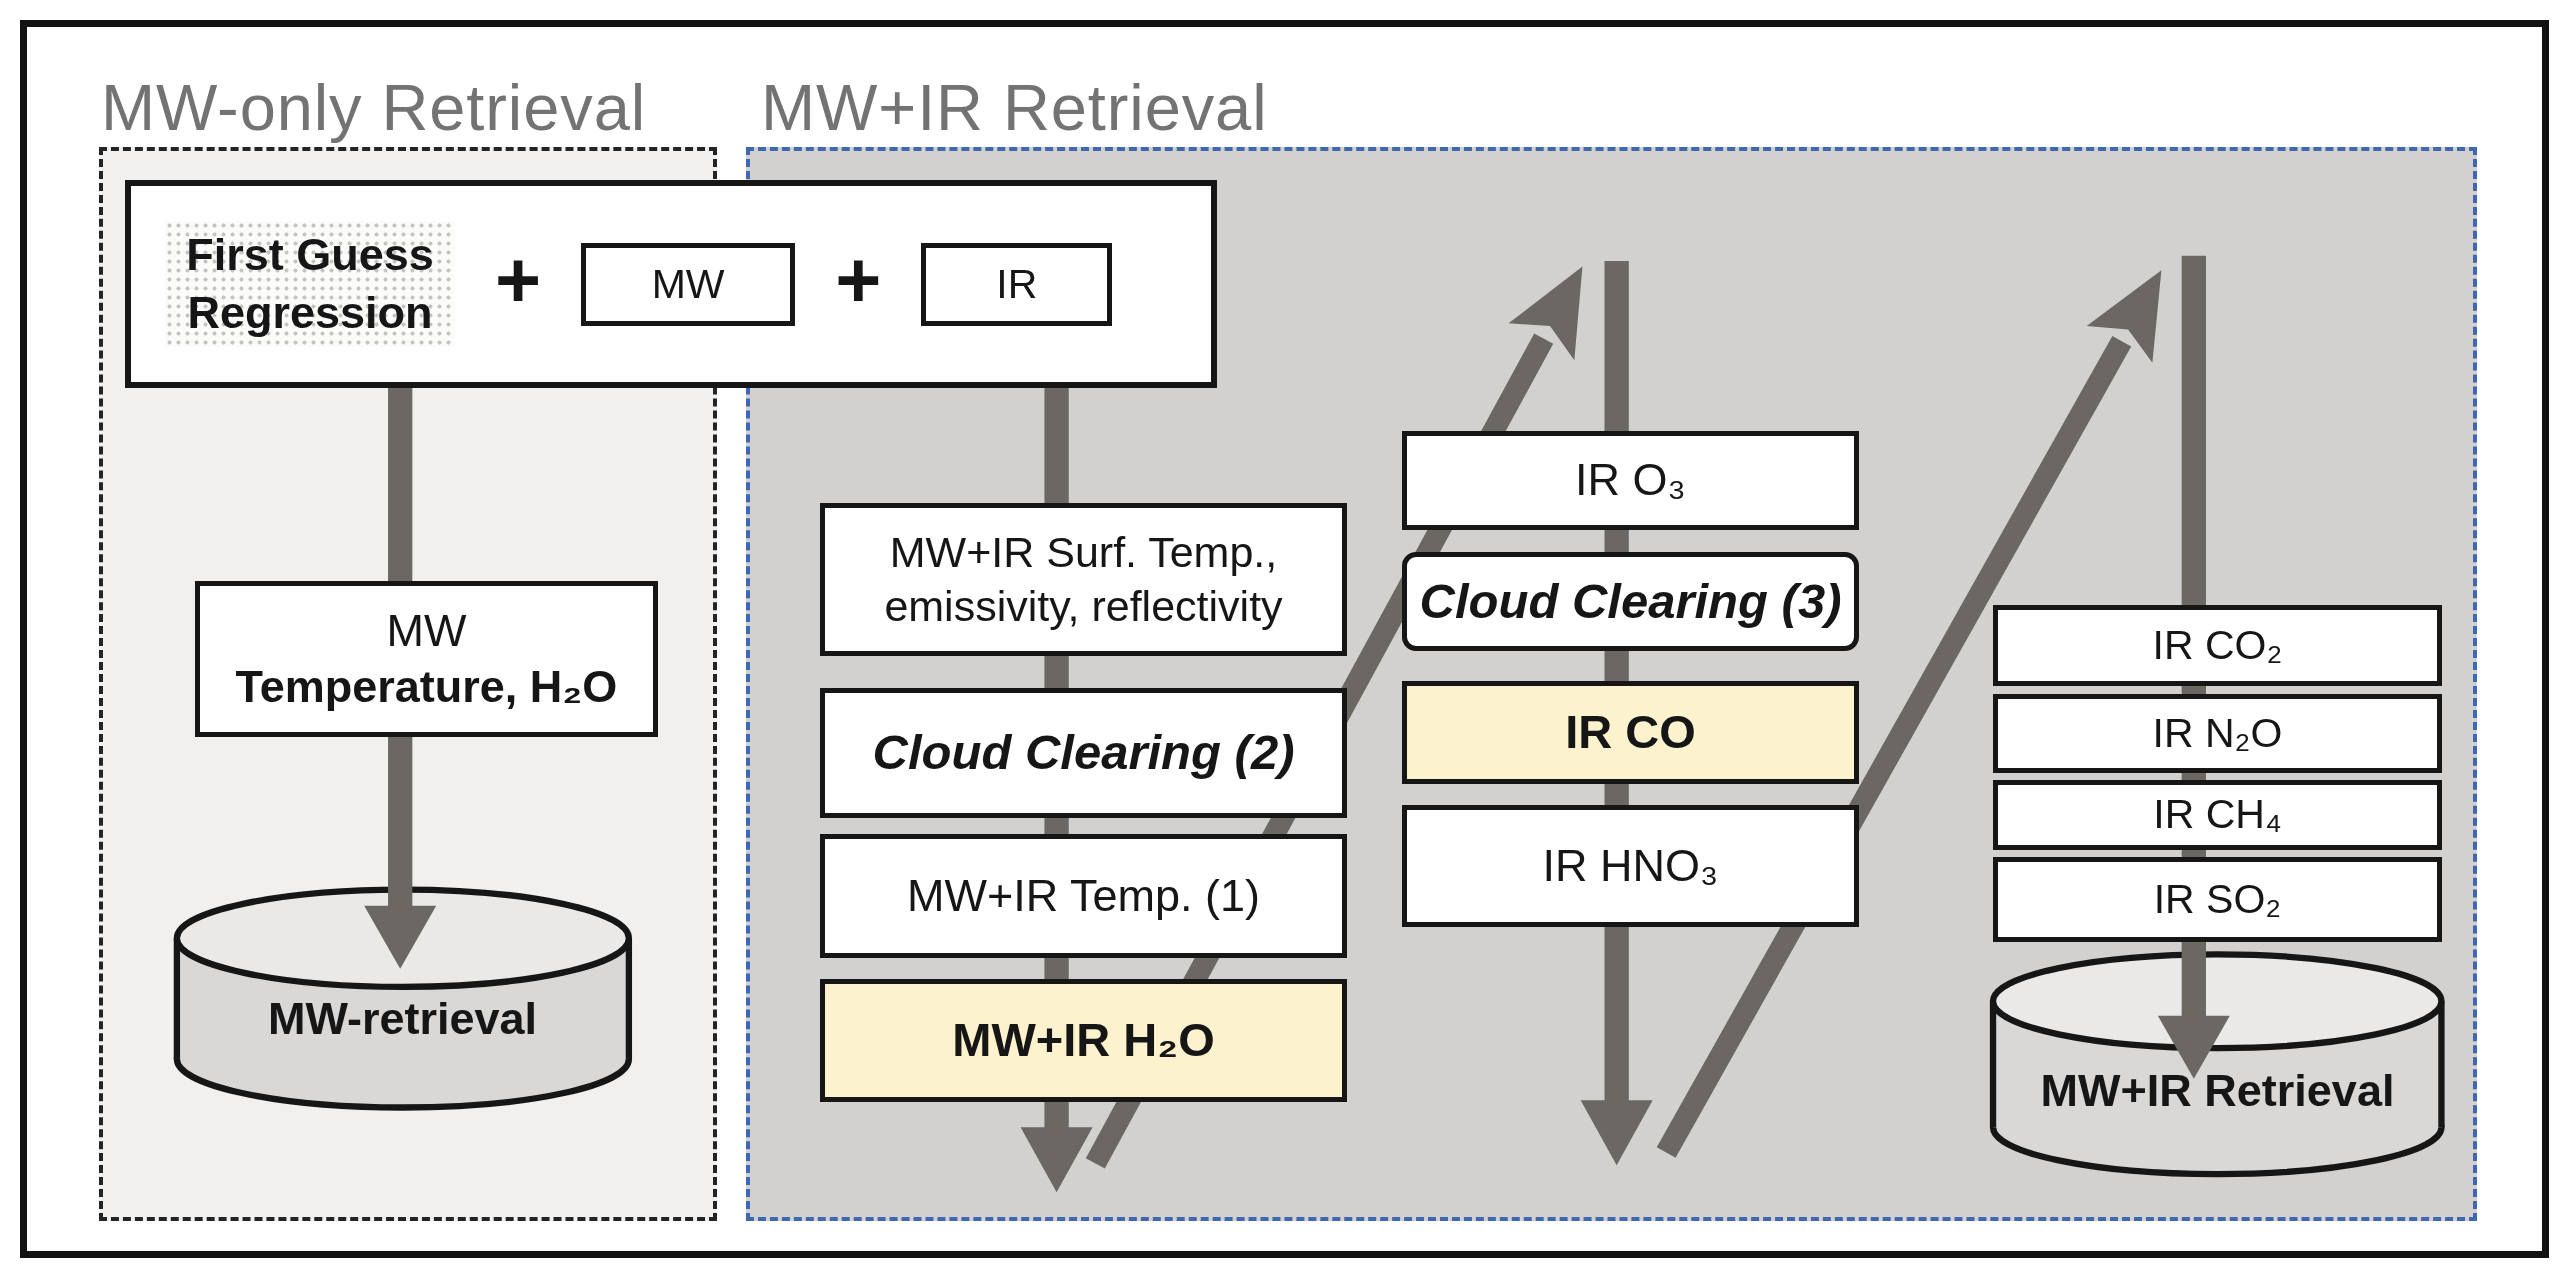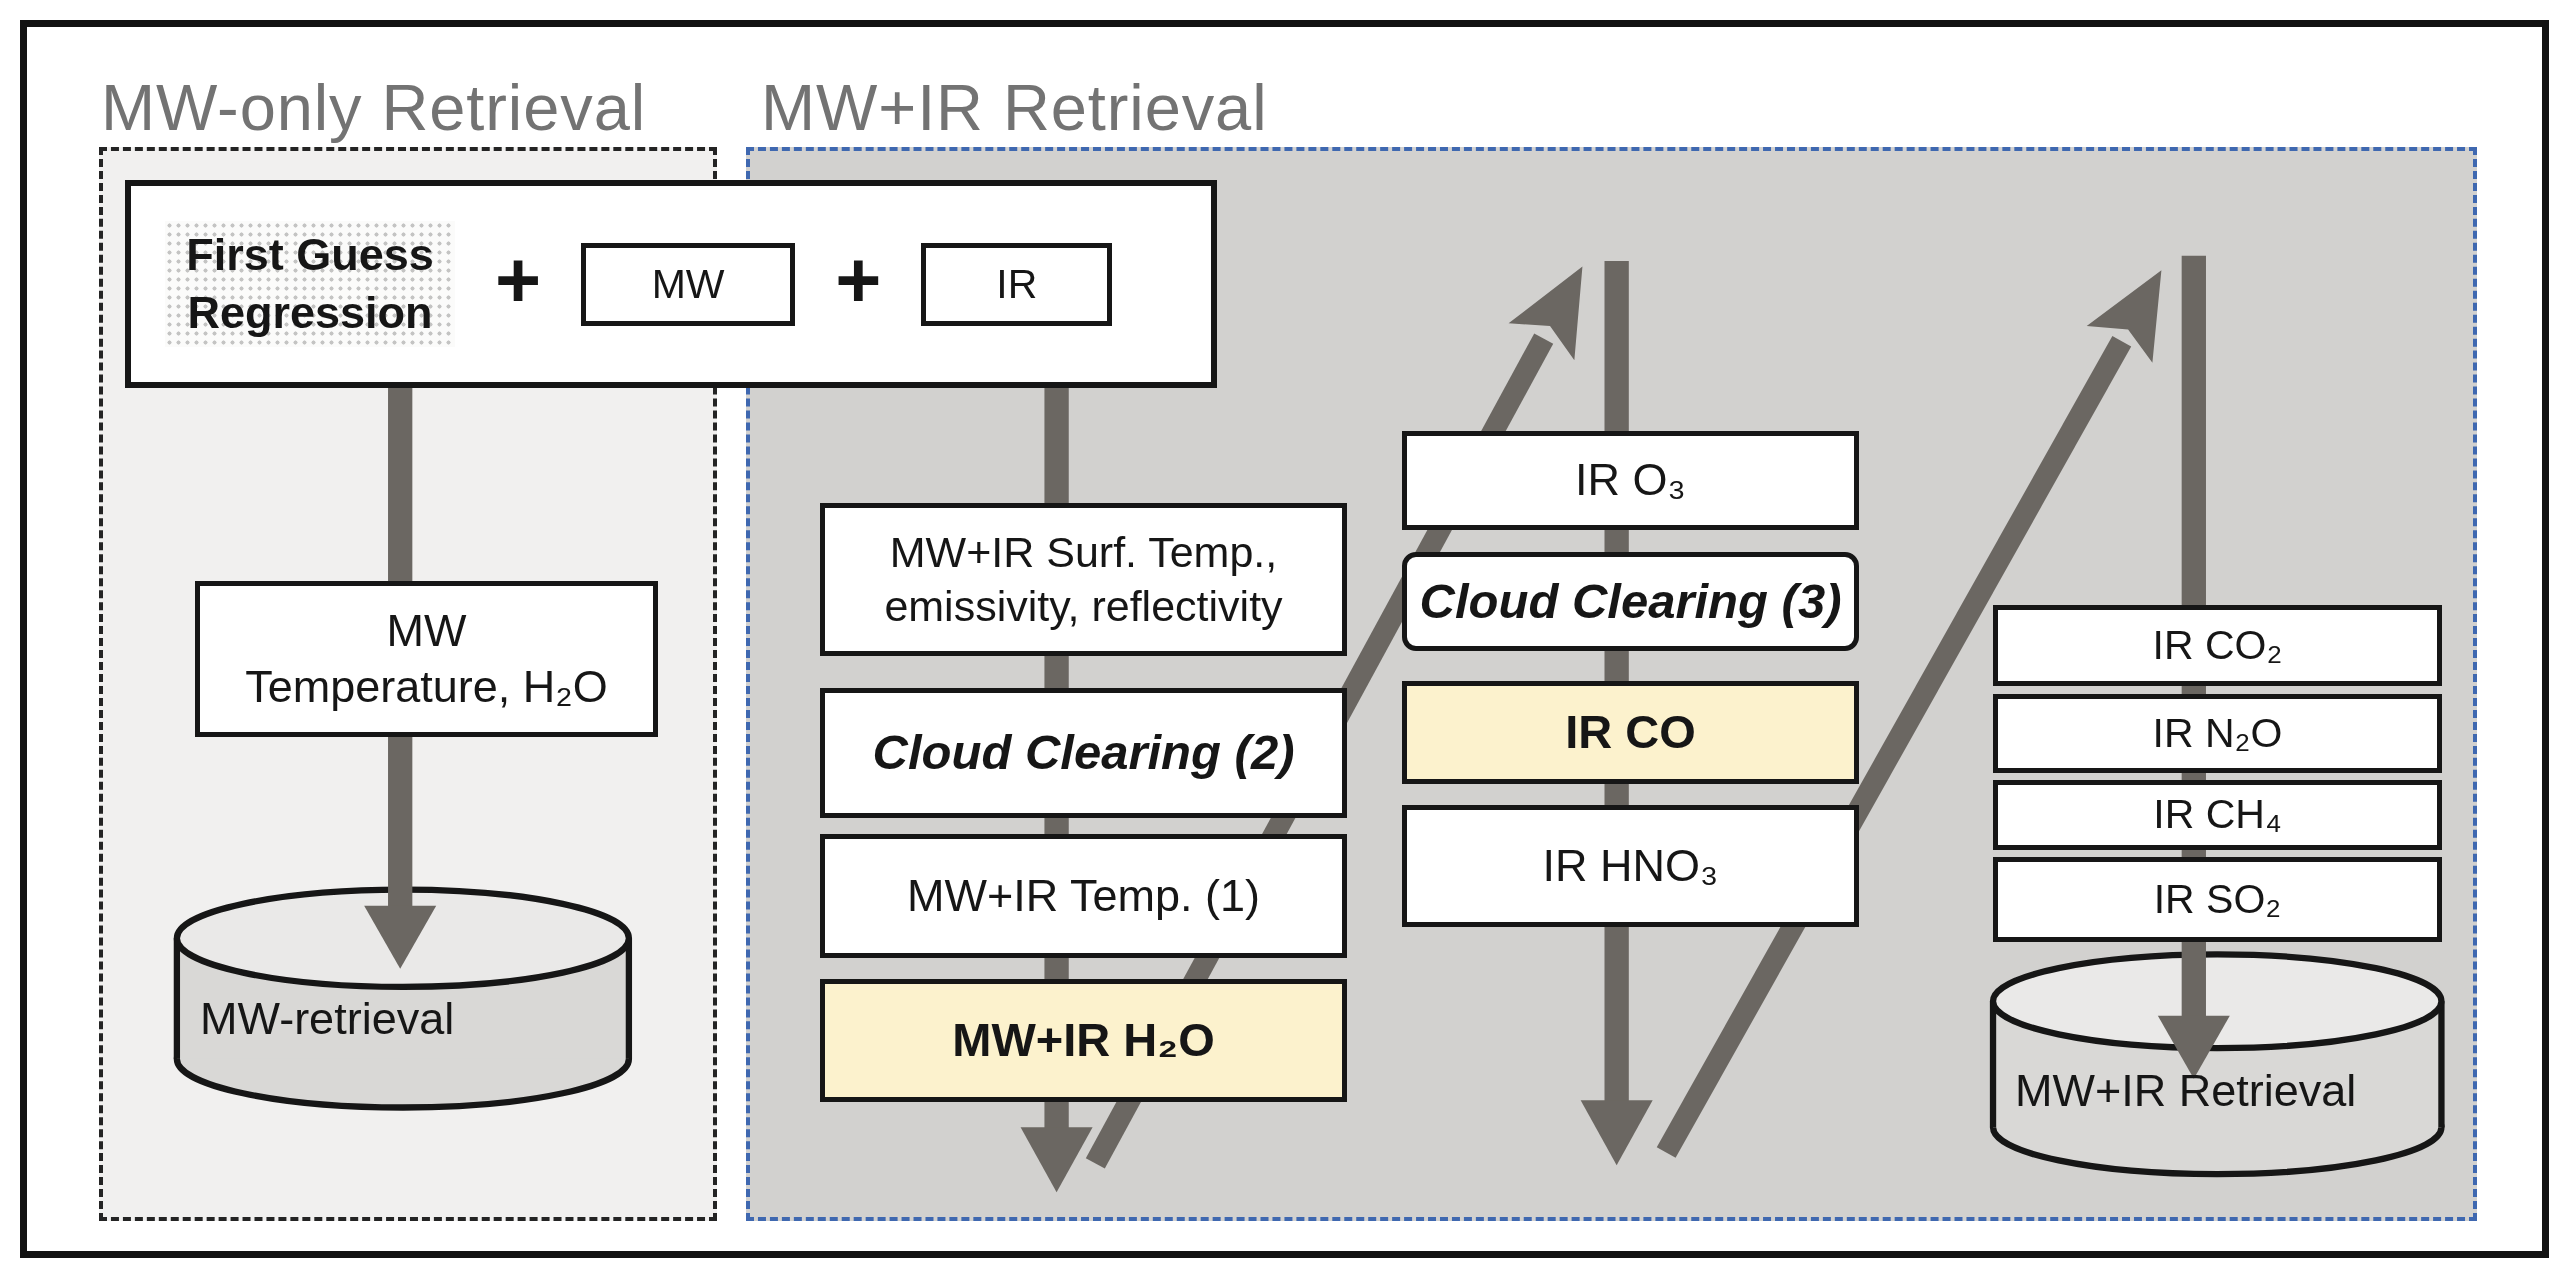--- a/index.html
+++ b/index.html
@@ -56,21 +56,21 @@
     display:flex; flex-direction:column; align-items:center; justify-content:center;
     font-weight:bold; font-size:45px; line-height:1.3; text-align:center;
   }
   .plus{font-size:79px; font-weight:bold; margin:0 40px; transform:translateY(-3.6px);}
   .chip{
     width:214px; height:83px; border:5.4px solid #161616; box-sizing:border-box;
     display:flex; align-items:center; justify-content:center; font-size:41px;
   }
   .chip.ir{width:191px;}
   .cyl-label{
-    position:absolute; z-index:2; font-size:45px; white-space:nowrap;
+    position:absolute; z-index:2; text-align:center; font-size:45px; white-space:nowrap;font-weight:bold;
   }
 </style>
 </head>
 <body>
 
 <div id="stage">
 
   <div class="region mw-only"></div>
   <div class="region mw-ir"></div>
 
@@ -127,21 +127,21 @@
       <span>MW</span>
     </div>
     <span class="plus">+</span>
     <div class="chip ir">
       <span>IR</span>
     </div>
   </div>
 
   <div class="pbox" style="left:195px; top:581px; width:463px; height:156px;">
     <span>MW</span>
-    <span style="font-weight:normal;">Temperature, H₂O</span>
+    <span style="font-weight:bold;">Temperature, H₂O</span>
   </div>
   <div class="cyl-label" style="left:200px; top:993px; width:405px;">MW-retrieval</div>
 
   <div class="pbox" style="left:820px; top:503px; width:527px; height:153px; font-size:43px;">
     <span>MW+IR Surf. Temp.,</span>
     <span>emissivity, reflectivity</span>
   </div>
   <div class="pbox italic" style="left:820px; top:688px; width:527px; height:130px;">
     <span>Cloud Clearing (2)</span>
   </div>

